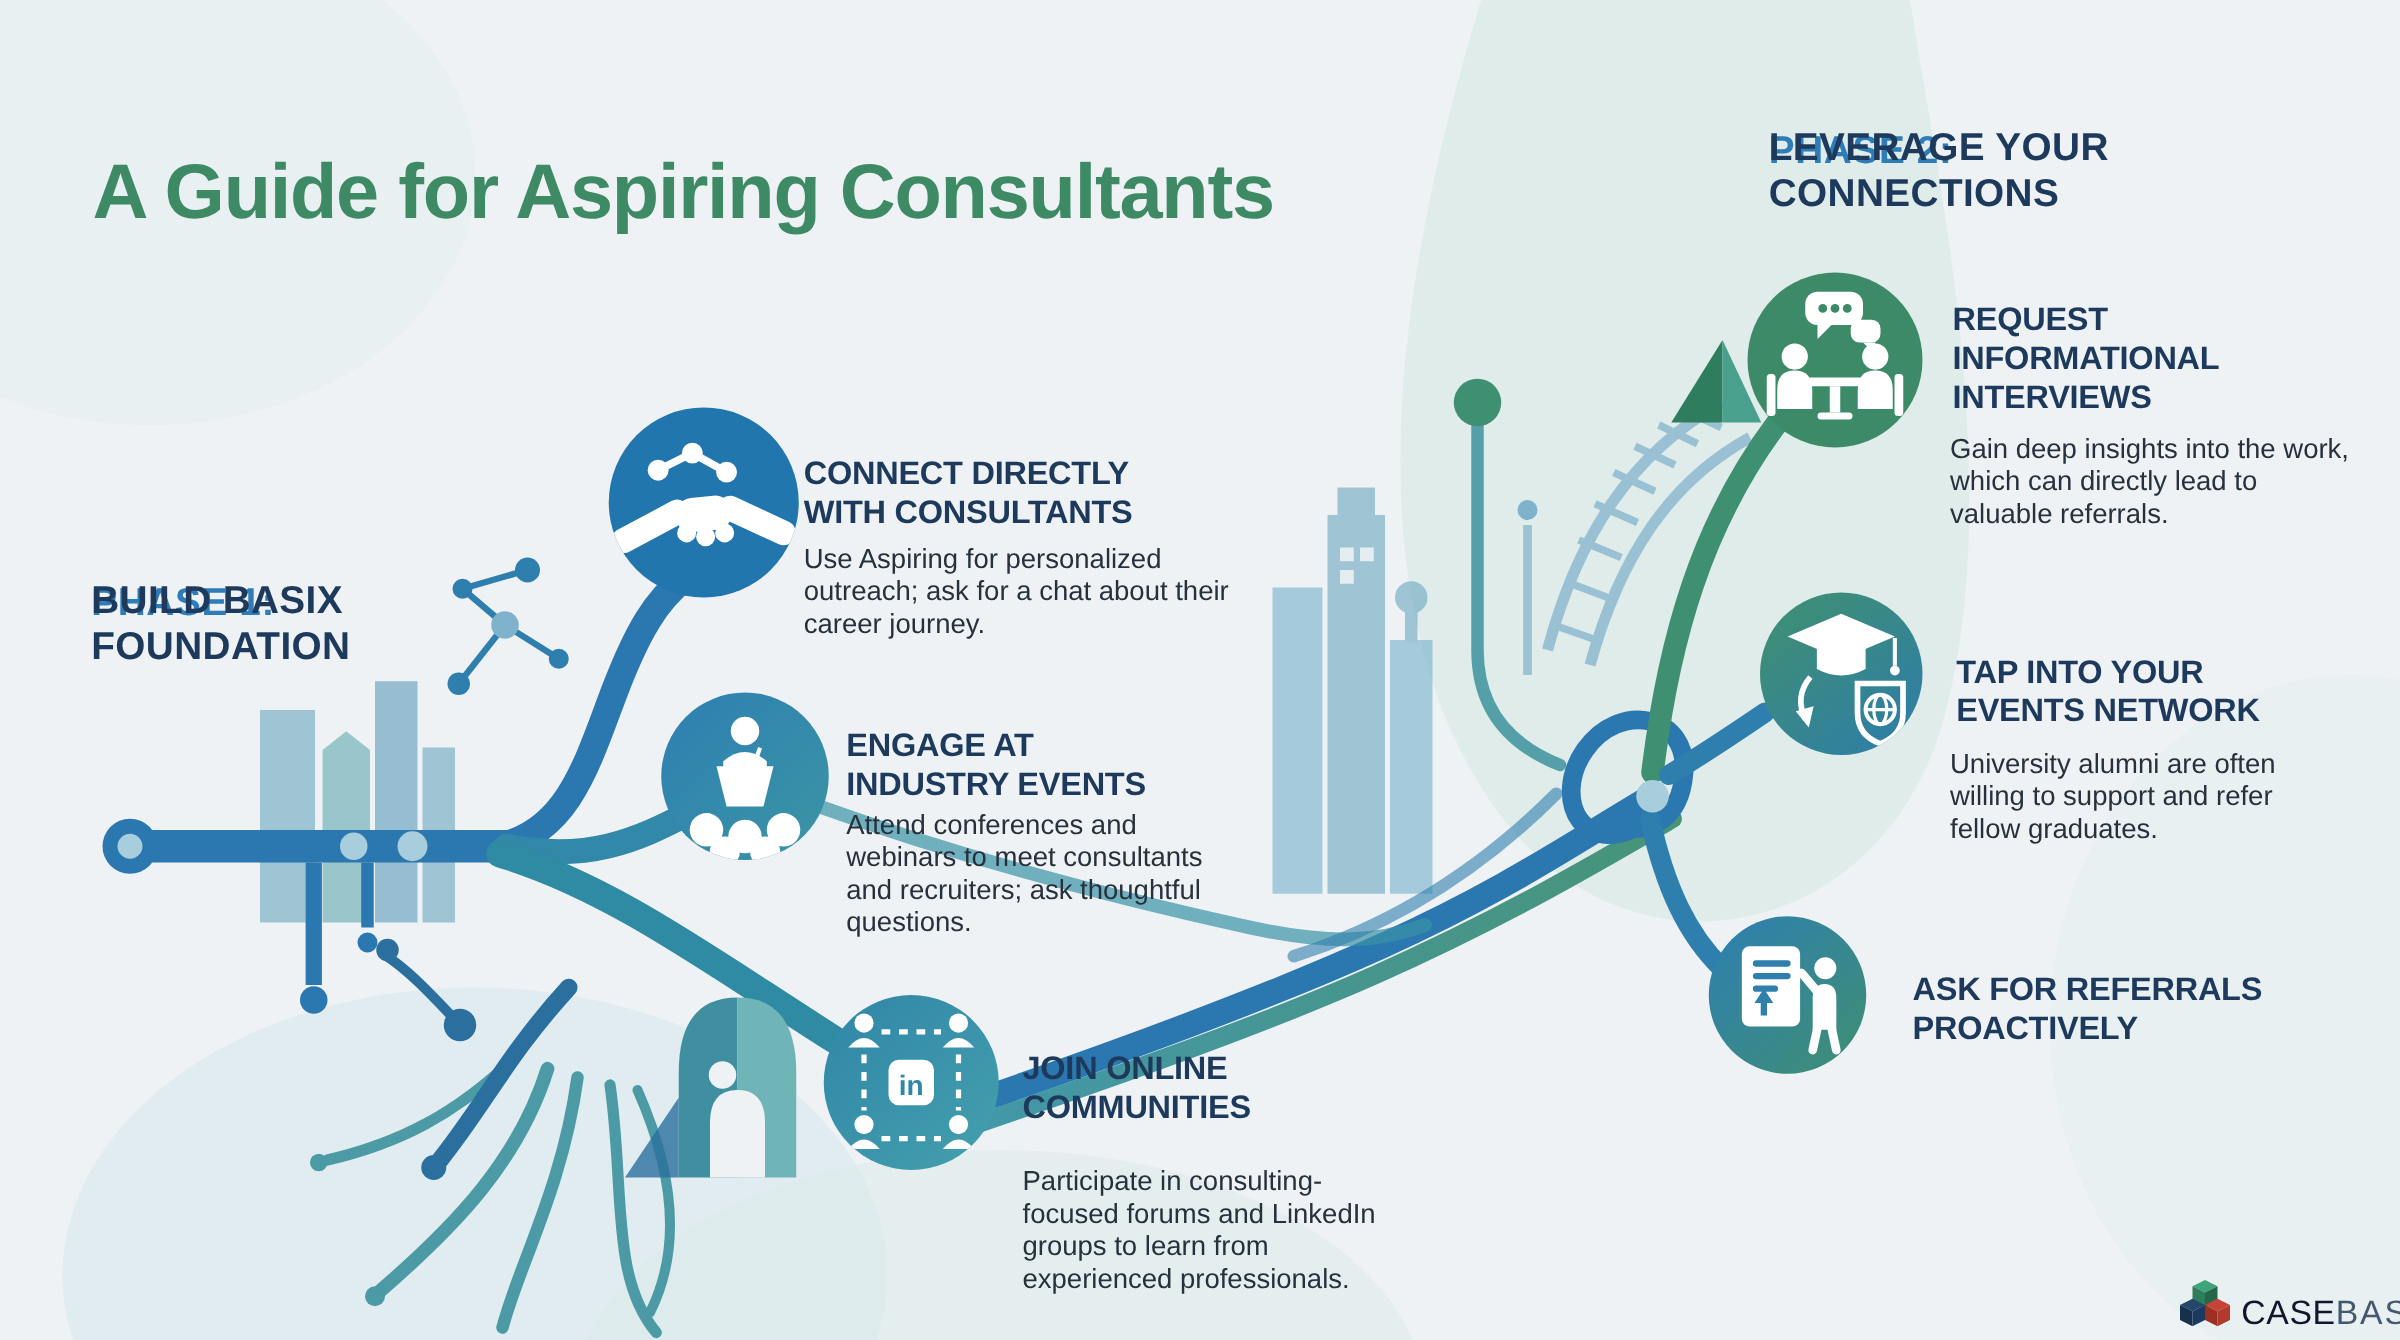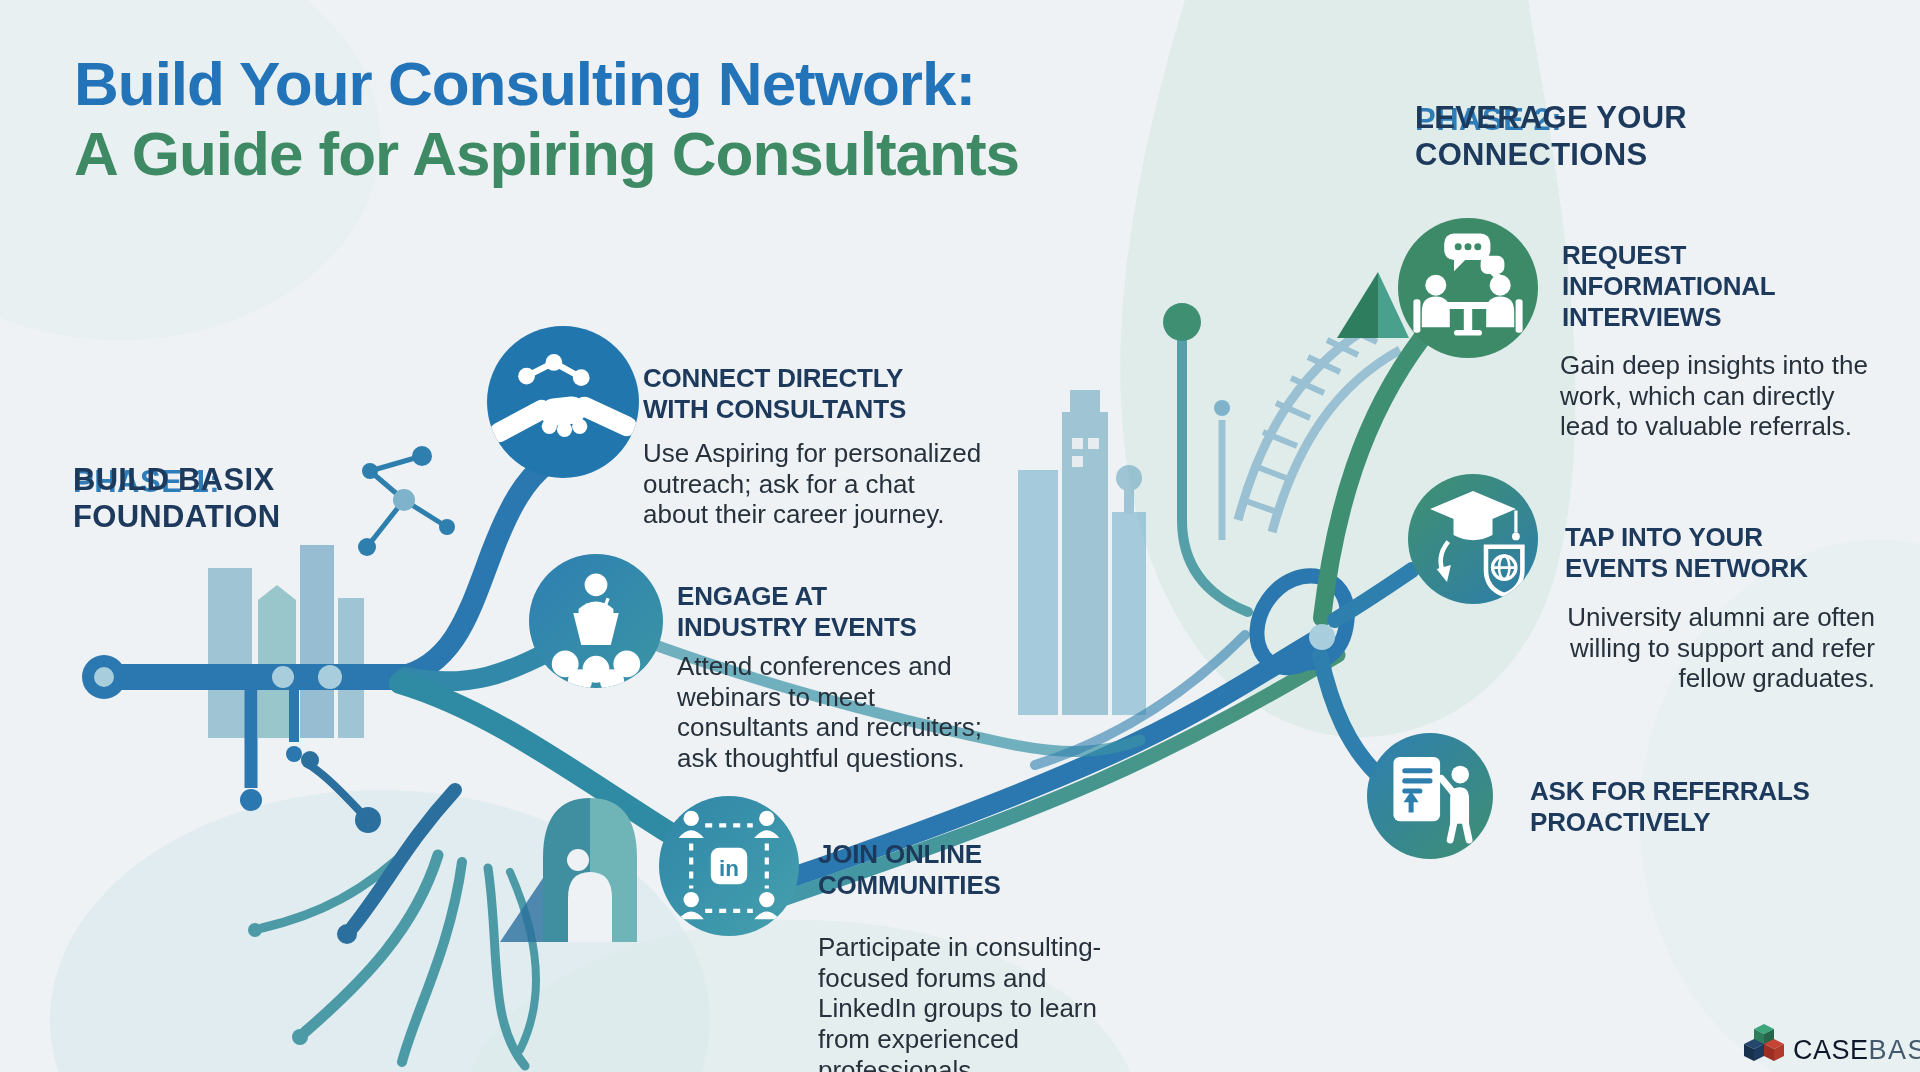--- a/index.html
+++ b/index.html
@@ -12,34 +12,34 @@
   .title-l2{left:74px;top:118px;font-size:62px;font-weight:bold;color:#3d8a64;letter-spacing:-1px;}
   
   .phase-label{font-size:31px;font-weight:bold;letter-spacing:.5px;color:#2e7cb8;margin-top:40px;}
   .phase-name{font-size:31px;font-weight:bold;color:#1d3a5c;line-height:1.18;white-space:pre-line;letter-spacing:.3px;}
   .p1-label{left:73px;top:424px;}
   .p1-name{left:73px;top:462px;}
   .p2-label{left:1415px;top:62px;}
   .p2-name{left:1415px;top:100px;}
   
   .item-h{font-size:26px;font-weight:bold;color:#1d3a5c;line-height:1.2;white-space:pre-line;letter-spacing:-.2px;}
-  .item-b{font-size:26px;color:#27313c;line-height:1.18;}
+  .item-b{font-size:22px;color:#27313c;line-height:1.18;}
   .icon-circle{position:absolute;z-index:2;border-radius:50%;overflow:hidden;}
   .icon-circle svg{width:100%;height:100%;display:block;}
   .ic-handshake{left:487px;top:326px;width:152px;height:152px;background:#2276ae;}
   .ic-events{left:529px;top:554px;width:134px;height:134px;background:linear-gradient(135deg,#2e7fb2,#3a95a4);}
   .ic-comm{left:659px;top:796px;width:140px;height:140px;background:linear-gradient(135deg,#2f86a8,#45a0ad);}
   .ic-interview{left:1398px;top:218px;width:140px;height:140px;background:#3c8a67;}
   .ic-alumni{left:1408px;top:474px;width:130px;height:130px;background:linear-gradient(140deg,#40916f,#2d7cab);}
   .ic-referral{left:1367px;top:733px;width:126px;height:126px;background:linear-gradient(135deg,#2e7fb2,#3f8f72);}
   .t-it1h{left:643px;top:337px;}   .t-it1b{left:643px;top:412px;width:340px;}
   .t-it2h{left:677px;top:555px;}   .t-it2b{left:677px;top:625px;width:315px;}
   .t-it3h{left:818px;top:813px;}   .t-it3b{left:818px;top:884px;width:315px;margin-top:48px;}
   .t-it4h{left:1562px;top:214px;}  .t-it4b{left:1560px;top:324px;width:325px;}
-  .t-it5h{left:1565px;top:496px;}  .t-it5b{left:1560px;top:576px;width:315px;text-align:right;}
+  .t-it5h{left:1565px;top:496px;}  .t-it5b{left:1560px;top:576px;width:315px;}
   .t-it6h{left:1530px;top:750px;}  .t-it6b{left:1530px;top:826px;width:322px;}
   
   .logo{left:1742px;top:1022px;display:flex;align-items:flex-end;gap:7px;}
   .logo-cubes{width:44px;height:46px;}
   .logo-text{font-size:27px;line-height:1;padding-bottom:4px;}
   .logo-b1{font-weight:normal;color:#0f172a;letter-spacing:.5px;}
   .logo-b2{font-weight:normal;color:#44596e;letter-spacing:1.5px;}
 </style>
 </head>
 <body>
@@ -153,21 +153,20 @@
       <path d="M543,942 L543,858 Q543,798 590,798 L590,942 Z" fill="#3f8fa0"></path>
       <path d="M590,798 Q637,798 637,858 L637,942 L590,942 Z" fill="#6fb5b8"></path>
       <circle cx="578" cy="860" r="11" fill="#eef2f4"></circle>
       <path d="M568,942 L568,898 Q568,872 590,872 Q612,872 612,898 L612,942 Z" fill="#eef2f4"></path>
     </g>
 
     <polygon points="1337,338 1378,272 1378,338" fill="#2e7d5f"></polygon>
     <polygon points="1378,272 1409,338 1378,338" fill="#49a08d"></polygon>
   </svg>
 
-  <div class="abs title-l1">Build Your Consulting Network:</div>
   <div class="abs title-l2">A Guide for Aspiring Consultants</div>
 
   <div class="abs phase-label p1-label">PHASE 1:</div>
   <div class="abs phase-name p1-name">BUILD BASIX
 FOUNDATION</div>
 
   <div class="abs phase-label p2-label">PHASE 2:</div>
   <div class="abs phase-name p2-name">LEVERAGE YOUR
 CONNECTIONS</div>
 

